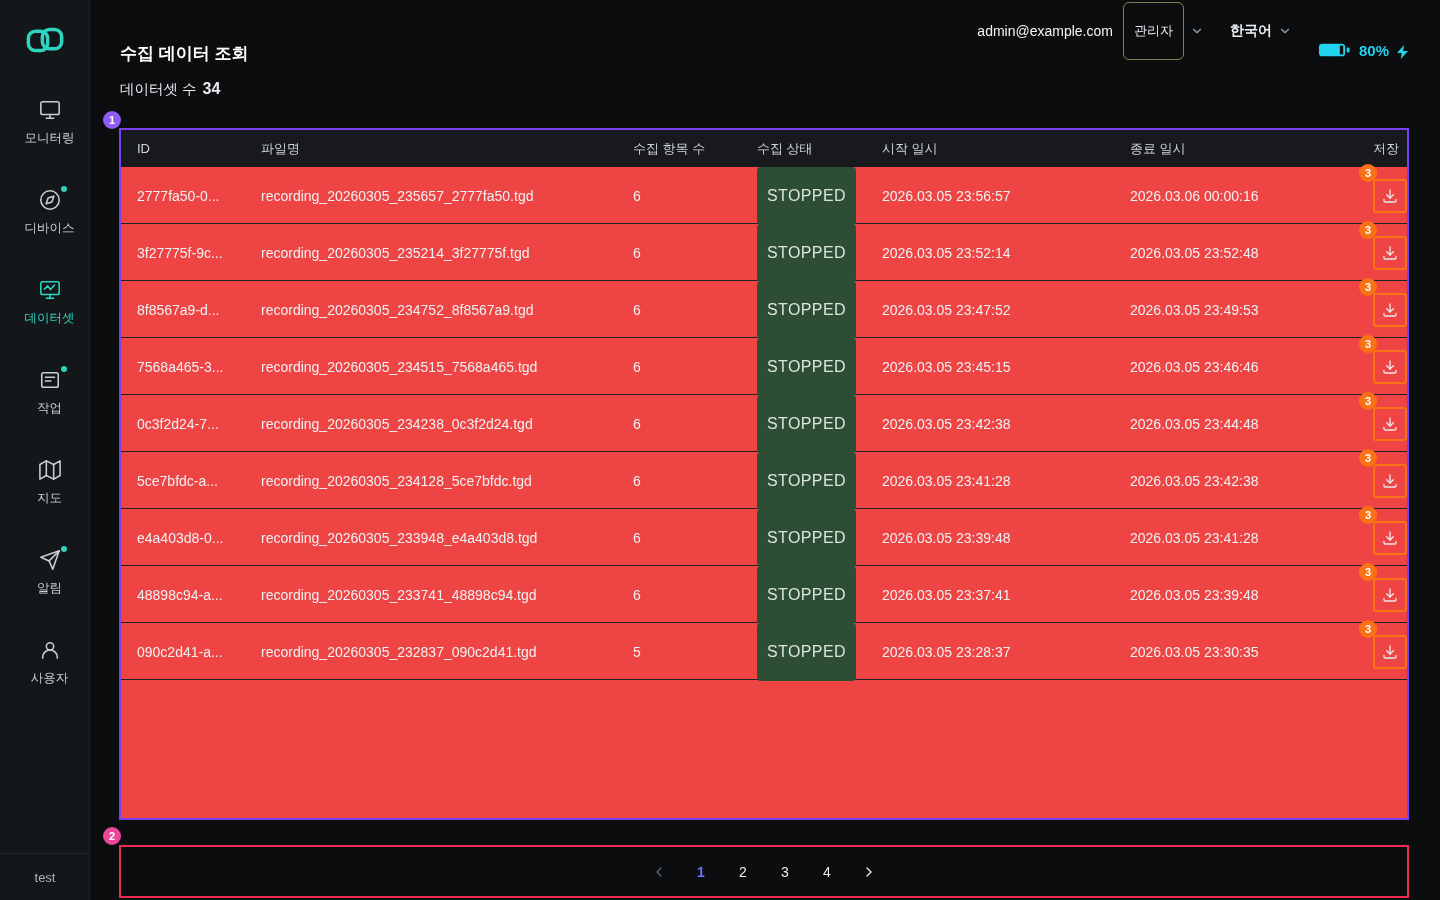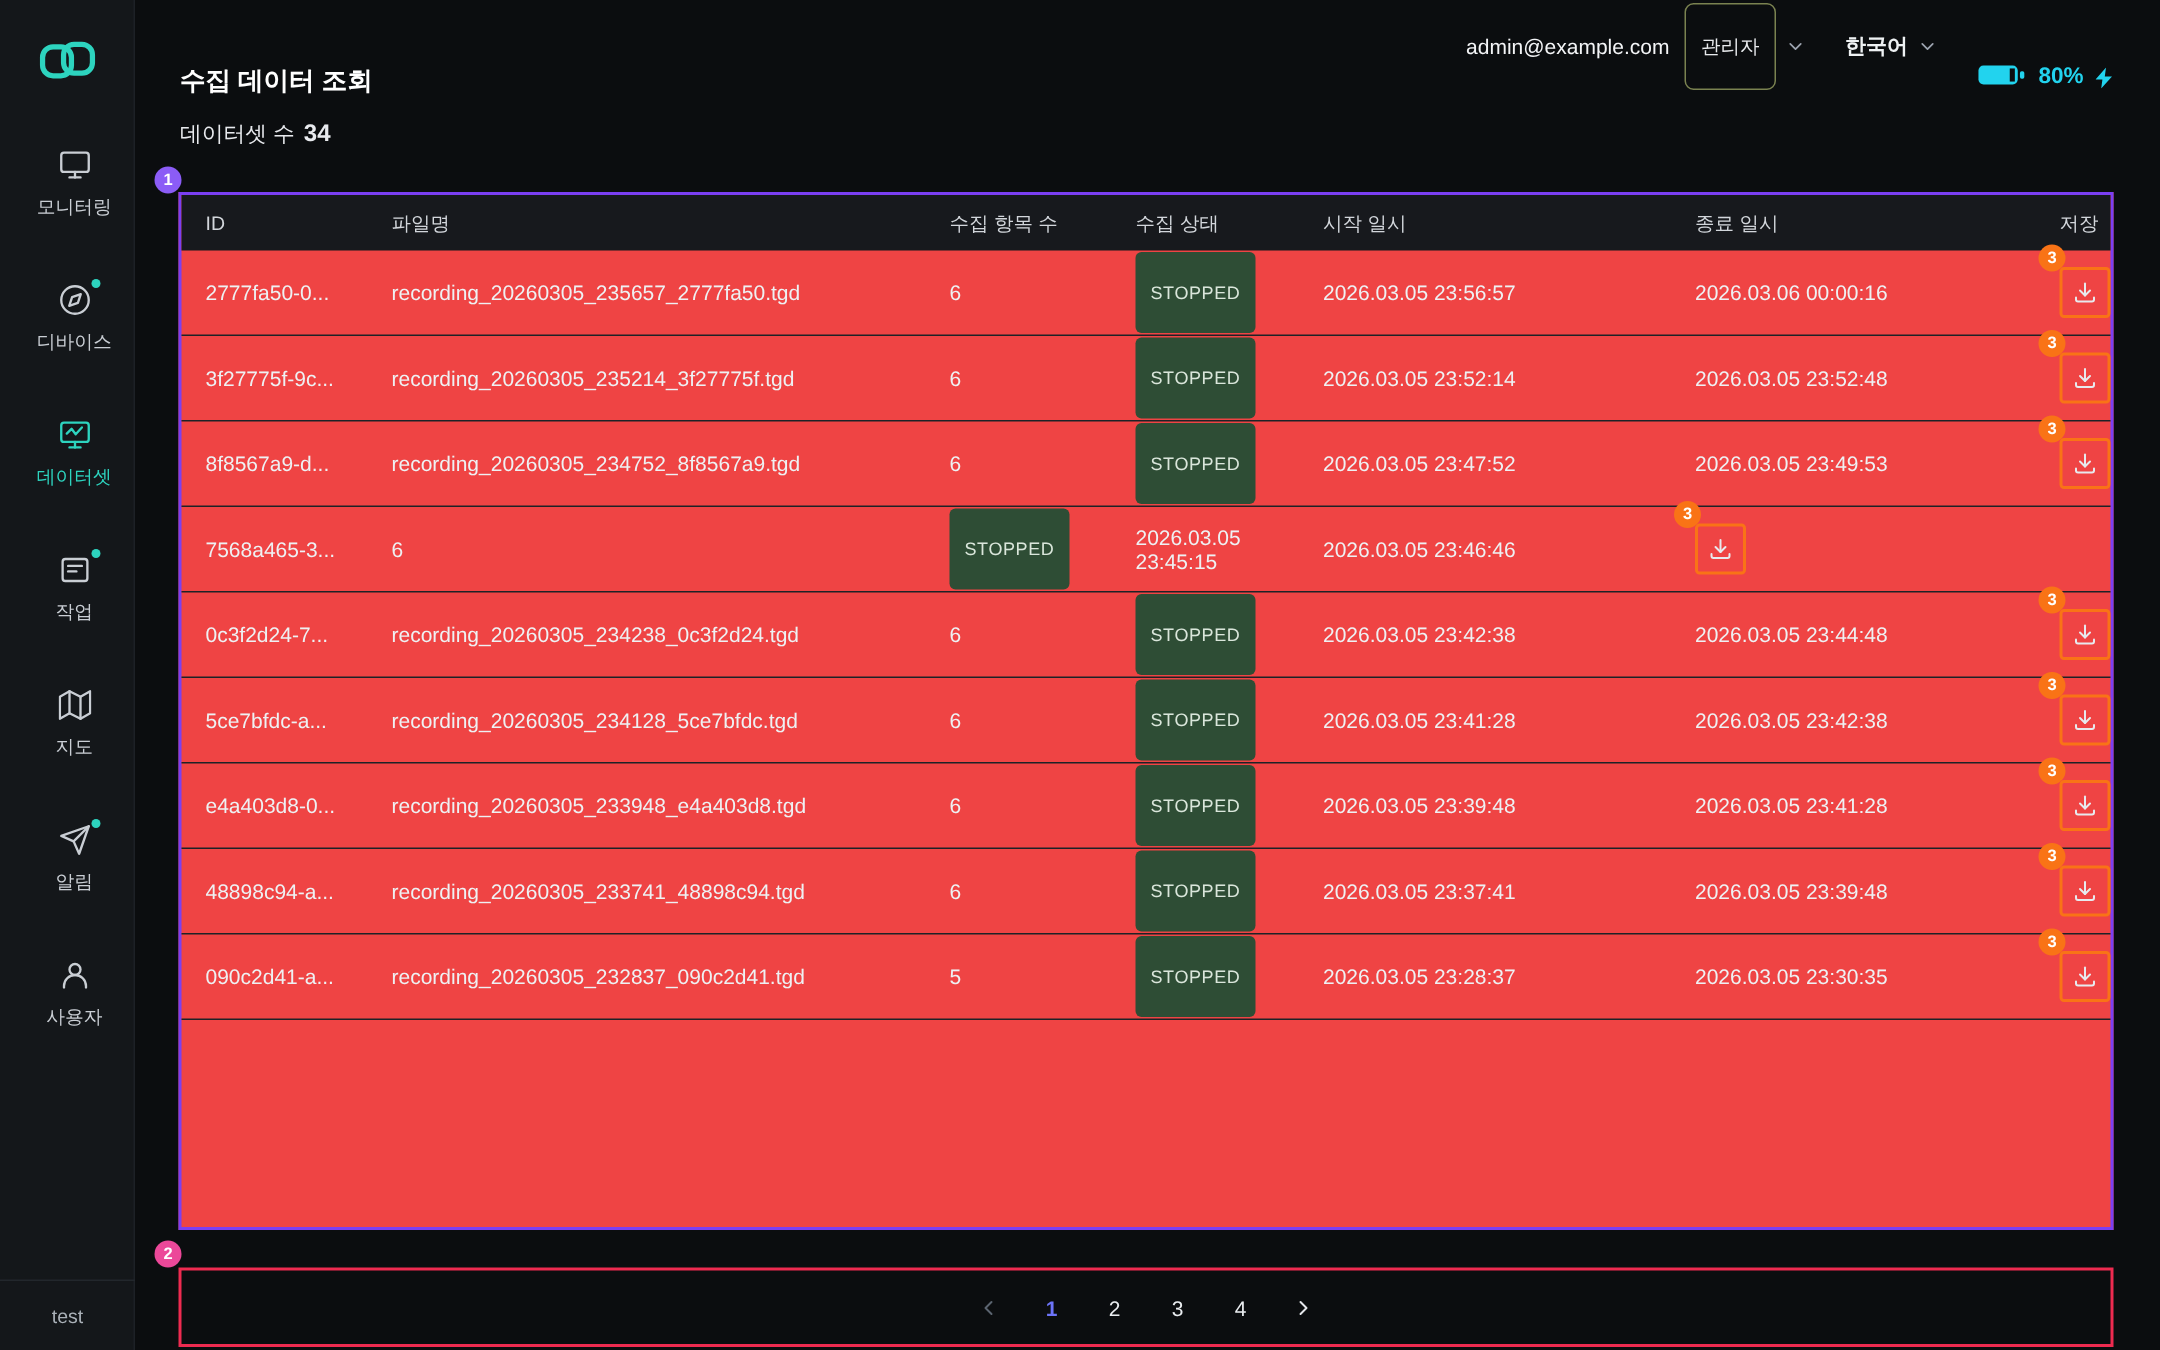--- a/index.html
+++ b/index.html
@@ -56,21 +56,21 @@
     position:absolute; left:119px; top:128px; width:1290px; height:692px;
     border:2px solid #7b3ff2; background:#ef4444;
   }
   .grid {
     display:grid; grid-template-columns:124px 372px 124px 125px 248px 243px 1fr;
     padding-left:16px; align-items:center;
   }
   .thead { height:37px; background:#17191d; color:#d2d6db; font-size:13px; }
   .trow { height:57px; border-bottom:1px solid #1e2227; font-size:14px; color:#eef1f3; }
   .status-badge {
-    display:inline-block; background:#2e4d35; color:#dae6db; font-size:12px;
+    display:inline-block; background:#2e4d35; color:#dae6db; font-size:16px;
     padding:20px 10px; border-radius:4px; letter-spacing:.4px;
   }
   .dl-wrap { position:relative; width:34px; height:34px; }
   .dl-btn {
     width:34px; height:34px; border:2px solid #f97316; border-radius:3px;
     background:transparent; display:flex; align-items:center; justify-content:center;
     color:#e7eaee; cursor:pointer;
   }
   .dl-btn svg { width:16px; height:16px; }
   .mark {
@@ -295,20 +295,21 @@
                 <polyline points="7 10 12 15 17 10"></polyline>
                 <line x1="12" y1="3" x2="12" y2="15"></line>
               </svg>
             </button>
           </div>
         </div>
     </div>
 
     <div class="grid trow">
       <div>7568a465-3...</div>
+      <div>recording_20260305_234515_7568a465.tgd</div>
       <div>6</div>
       <div><span class="status-badge">STOPPED</span></div>
       <div>2026.03.05 23:45:15</div>
       <div>2026.03.05 23:46:46</div>
       <div>
           <div class="dl-wrap">
             <span class="mark mark-orange">3</span>
             <button class="dl-btn">
               <svg viewBox="0 0 24 24" fill="none" stroke="currentColor" stroke-width="2" stroke-linecap="round" stroke-linejoin="round">
                 <path d="M3 17v2a2 2 0 0 0 2 2h14a2 2 0 0 0 2-2v-2"></path>

